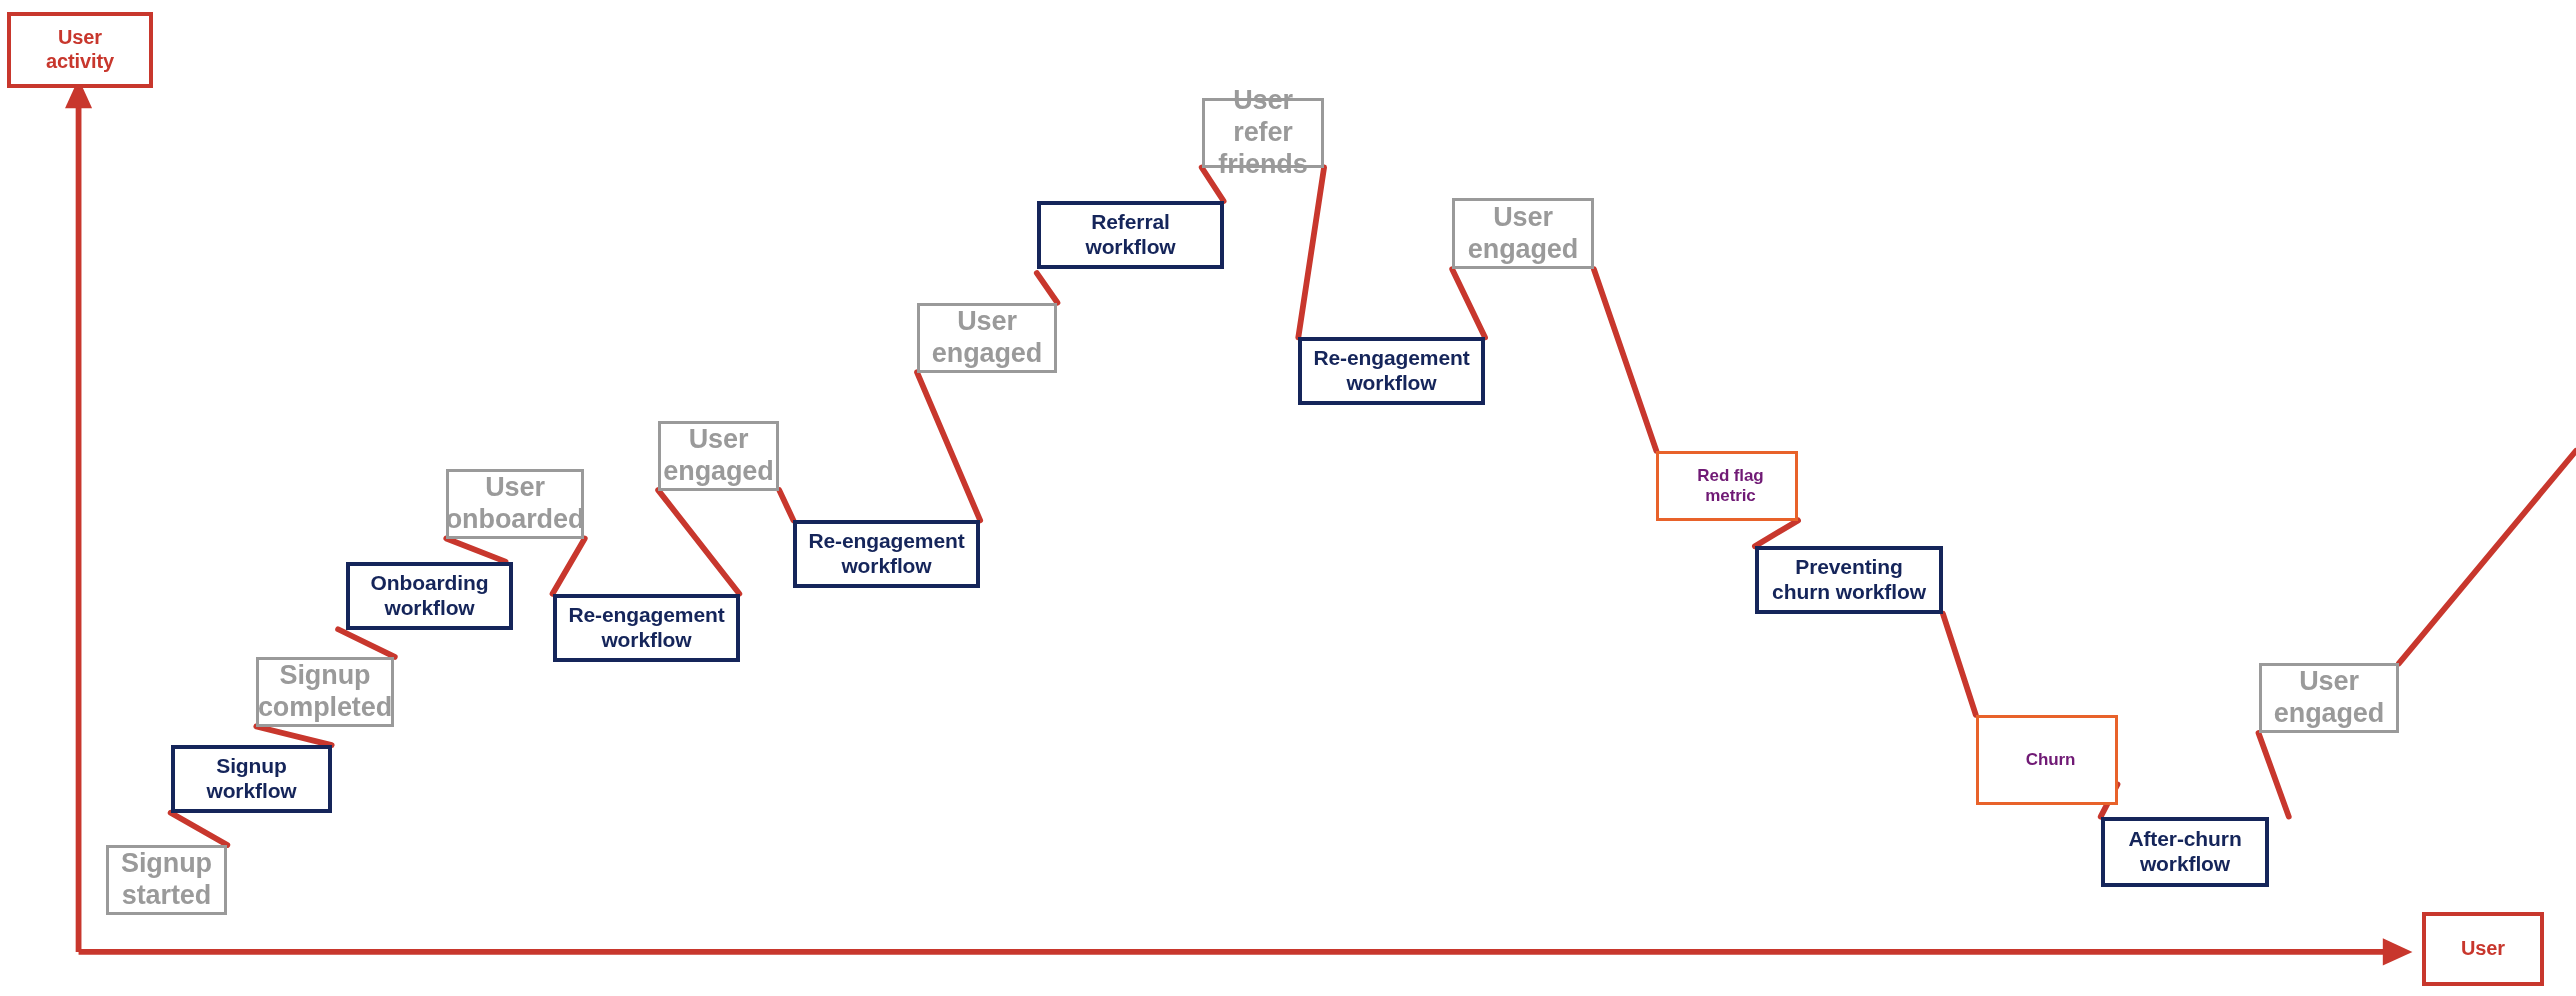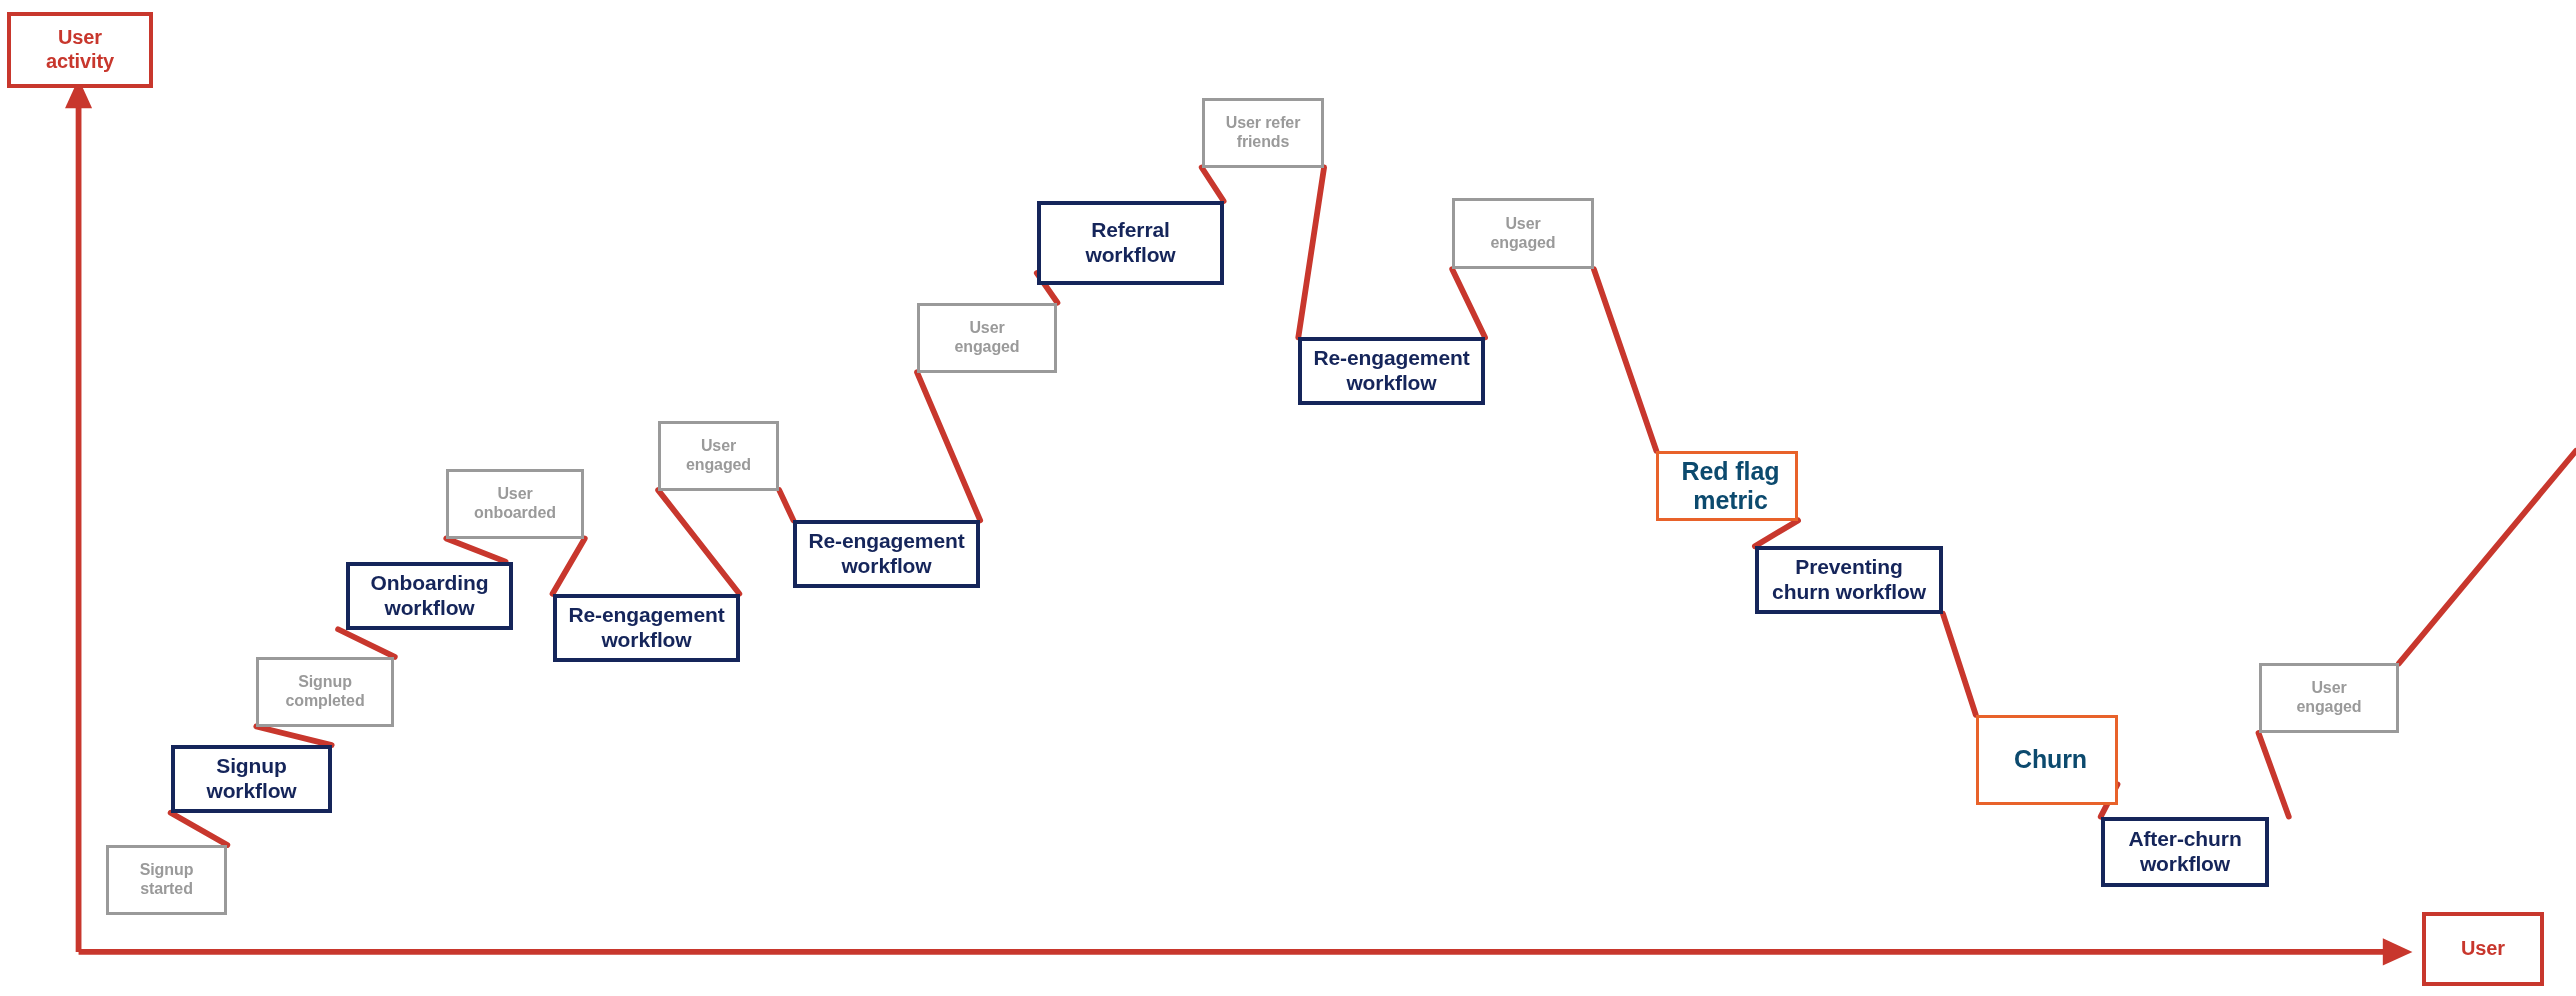--- a/index.html
+++ b/index.html
@@ -40,32 +40,32 @@
     white-space: pre-line;
   }
   .node.axis {
     border: 4.5px solid #C8372D;
     color: #C8372D;
     font-size: 20px;
   }
   .node.event {
     border: 3.9px solid #9A9A9A;
     color: #9A9A9A;
-    font-size: 16px;
+    font-size: 27px;
     font-weight: bold;
   }
   .node.workflow {
     border: 4.5px solid #15255A;
     color: #15255A;
     font-size: 21px;
   }
   .node.alert {
     border: 3.9px solid #E8622A;
-    color: #0c4a6e;
-    font-size: 25px;
+    color: #701a75;
+    font-size: 17px;
     padding-left: 7px;
   }
 </style>
 </head>
 <body>
 
 <div id="canvas">
 
   <svg id="wires" viewBox="0 0 4000 1548" xmlns="http://www.w3.org/2000/svg">
       <line x1="122" y1="1478" x2="122" y2="150" stroke="#C8372D" stroke-width="9"></line>
@@ -109,21 +109,21 @@
       <div class="node event" style="left: 446px; top: 469px; width: 138px; height: 70px;">User
 onboarded</div>
       <div class="node workflow" style="left: 553px; top: 594px; width: 187px; height: 68px;">Re-engagement
 workflow</div>
       <div class="node event" style="left: 658px; top: 421px; width: 121px; height: 70px;">User
 engaged</div>
       <div class="node workflow" style="left: 793px; top: 520px; width: 187px; height: 68px;">Re-engagement
 workflow</div>
       <div class="node event" style="left: 917px; top: 303px; width: 140px; height: 70px;">User
 engaged</div>
-      <div class="node workflow" style="left: 1037px; top: 201px; width: 187px; height: 84px;">Referral
+      <div class="node workflow" style="left: 1037px; top: 201px; width: 187px; height: 68px;">Referral
 workflow</div>
       <div class="node event" style="left: 1202px; top: 98px; width: 122px; height: 70px;">User refer
 friends</div>
       <div class="node workflow" style="left: 1298px; top: 337px; width: 187px; height: 68px;">Re-engagement
 workflow</div>
       <div class="node event" style="left: 1452px; top: 198px; width: 142px; height: 71px;">User
 engaged</div>
       <div class="node alert" style="left: 1656px; top: 451px; width: 142px; height: 70px;">Red flag
 metric</div>
       <div class="node workflow" style="left: 1755px; top: 546px; width: 188px; height: 68px;">Preventing

